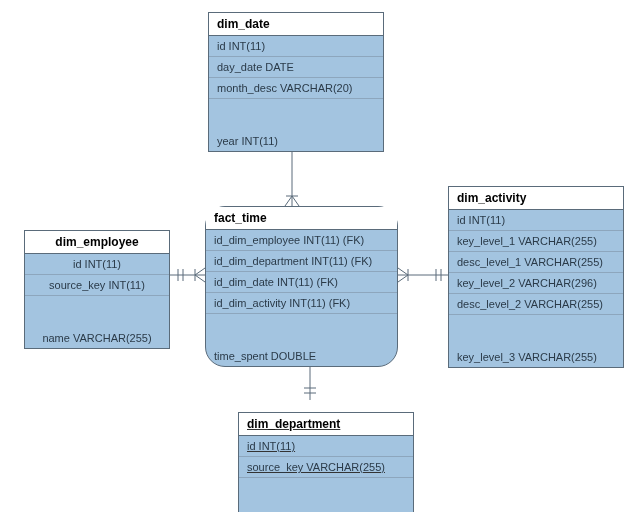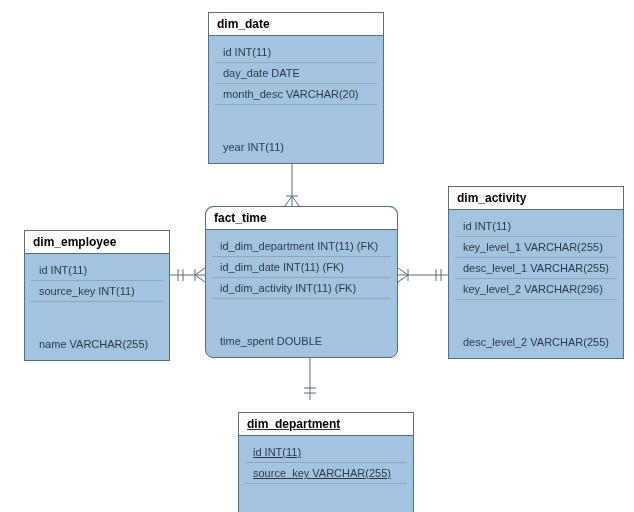--- a/index.html
+++ b/index.html
@@ -18,30 +18,30 @@
     position: relative;
     width: 634px;
     height: 512px;
   }
   .entity {
     position: absolute;
     border: 1px solid #5a6b7a;
     background: #a3c4e0;
     box-sizing: border-box;
   }
-  .entity.rounded { border-radius: 8px; }
+  .entity.rounded { border-radius: 20px; }
   .entity-title {
     background: #ffffff;
     border-bottom: 1px solid #5a6b7a;
     padding: 4px 8px;
     font-weight: bold;
     color: #000000;
     font-size: 12px;
   }
-  .attrs { padding: 6px; }
+  .attrs { padding: 0; }
   .attr {
     padding: 4px 8px;
     border-bottom: 1px solid #8da6bd;
     color: #2a3a48;
     white-space: nowrap;
   }
   .attr:last-child { border-bottom: none; margin-top: 32px; }
   svg.connectors {
     position: absolute;
     left: 0; top: 0;
@@ -105,47 +105,49 @@
   <div class="entity" style="left:208px; top:12px; width:176px;">
     <div class="entity-title">dim_date</div>
     <div class="attrs">
       <div class="attr">id INT(11)</div>
       <div class="attr">day_date DATE</div>
       <div class="attr">month_desc VARCHAR(20)</div>
       <div class="attr">year INT(11)</div>
     </div>
   </div>
 
-  <div class="entity" style="left:24px; top:230px; width:146px;">
+  <div class="entity" style="left:24px; top:230px; width:146px;text-align:center;">
     <div class="entity-title">dim_employee</div>
     <div class="attrs">
       <div class="attr">id INT(11)</div>
       <div class="attr">source_key INT(11)</div>
       <div class="attr">name VARCHAR(255)</div>
     </div>
   </div>
 
   <div class="entity rounded" style="left:205px; top:206px; width:193px;">
     <div class="entity-title" style="border-top-left-radius:9px;border-top-right-radius:9px;">fact_time</div>
     <div class="attrs">
+      <div class="attr">id_dim_employee INT(11) (FK)</div>
       <div class="attr">id_dim_department INT(11) (FK)</div>
       <div class="attr">id_dim_date INT(11) (FK)</div>
       <div class="attr">id_dim_activity INT(11) (FK)</div>
       <div class="attr">time_spent DOUBLE</div>
     </div>
   </div>
 
   <div class="entity" style="left:448px; top:186px; width:176px;">
     <div class="entity-title">dim_activity</div>
     <div class="attrs">
       <div class="attr">id INT(11)</div>
       <div class="attr">key_level_1 VARCHAR(255)</div>
       <div class="attr">desc_level_1 VARCHAR(255)</div>
       <div class="attr">key_level_2 VARCHAR(296)</div>
       <div class="attr">desc_level_2 VARCHAR(255)</div>
+      <div class="attr">key_level_3 VARCHAR(255)</div>
     </div>
   </div>
 
   <div class="entity" style="left:238px; top:412px; width:176px;text-decoration:underline;">
     <div class="entity-title">dim_department</div>
     <div class="attrs">
       <div class="attr">id INT(11)</div>
       <div class="attr">source_key VARCHAR(255)</div>
       <div class="attr">name VARCHAR(255)</div>
     </div>

